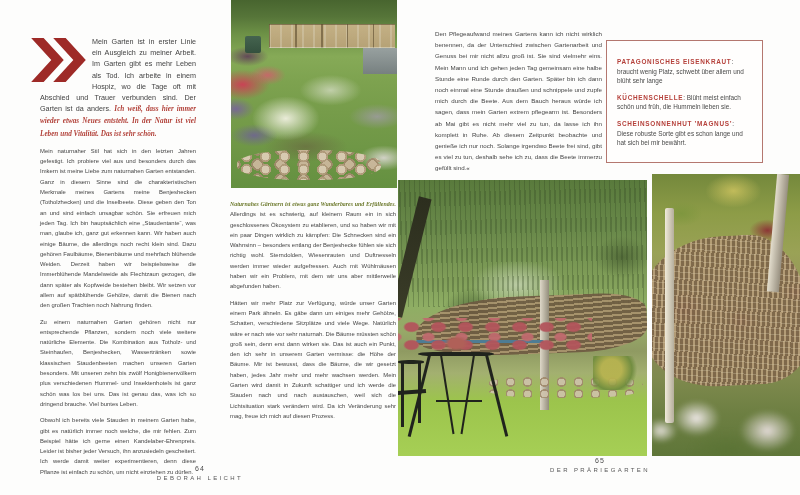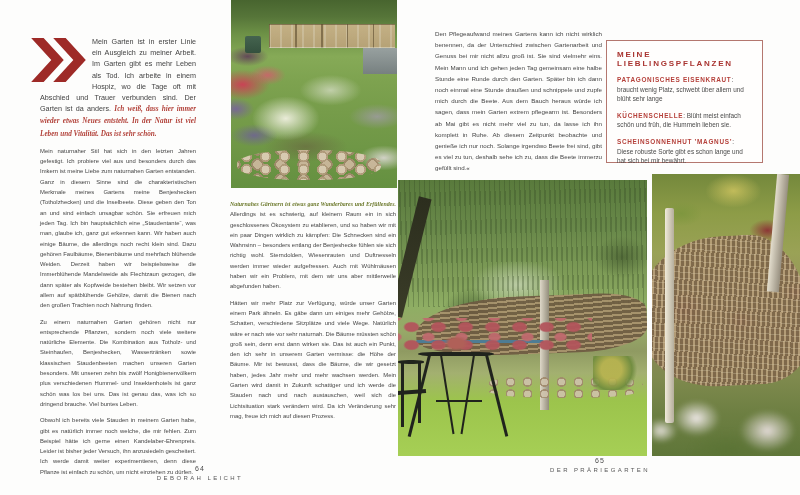--- a/index.html
+++ b/index.html
@@ -179,21 +179,20 @@
       <span>Allerdings ist es schwierig, auf kleinem Raum ein in sich geschlossenes Ökosystem zu etablieren, und so haben wir mit ein paar Dingen wirklich zu kämpfen: Die Schnecken sind ein Wahnsinn – besonders entlang der Benjeshecke fühlen sie sich richtig wohl. Sterndolden, Wiesenrauten und Duftnesseln werden immer wieder aufgefressen. Auch mit Wühlmäusen haben wir ein Problem, mit dem wir uns aber mittlerweile abgefunden haben.</span>
     </p>
     <p class="body">Hätten wir mehr Platz zur Verfügung, würde unser Garten einem Park ähneln. Es gäbe dann um einiges mehr Gehölze, Schatten, verschiedene Sitzplätze und viele Wege. Natürlich wäre er nach wie vor sehr naturnah. Die Bäume müssten schön groß sein, denn erst dann wirken sie. Das ist auch ein Punkt, den ich sehr in unserem Garten vermisse: die Höhe der Bäume. Mir ist bewusst, dass die Bäume, die wir gesetzt haben, jedes Jahr mehr und mehr wachsen werden. Mein Garten wird damit in Zukunft schattiger und ich werde die Stauden nach und nach austauschen, weil sich die Lichtsituation stark verändern wird. Da ich Veränderung sehr mag, freue ich mich auf diesen Prozess.</p>
   </div>
 
   <div class="col" id="colR">
     <p class="body">Den Pflegeaufwand meines Gartens kann ich nicht wirklich benennen, da der Unterschied zwischen Gartenarbeit und Genuss bei mir nicht allzu groß ist. Sie sind vielmehr eins. Mein Mann und ich gehen jeden Tag gemeinsam eine halbe Stunde eine Runde durch den Garten. Später bin ich dann noch einmal eine Stunde draußen und schnippele und zupfe mich durch die Beete. Aus dem Bauch heraus würde ich sagen, dass mein Garten extrem pflegearm ist. Besonders ab Mai gibt es nicht mehr viel zu tun, da lasse ich ihn komplett in Ruhe. Ab diesem Zeitpunkt beobachte und genieße ich nur noch. Solange irgendwo Beete frei sind, gibt es viel zu tun, deshalb sehe ich zu, dass die Beete immerzu gefüllt sind.«</p>
   </div>
 
   <div id="sidebar">
-    <div class="sb-title">MEINE LIEBLINGSPFLANZEN</div>
     <div class="sb-entry">
       <span class="sb-name">PATAGONISCHES EISENKRAUT</span><span>: braucht wenig Platz, schwebt über allem und blüht sehr lange</span>
     </div>
     <div class="sb-entry">
       <span class="sb-name">KÜCHENSCHELLE</span><span>: Blüht meist einfach schön und früh, die Hummeln lieben sie.</span>
     </div>
     <div class="sb-entry">
       <span class="sb-name">SCHEINSONNENHUT ’MAGNUS’</span><span>: Diese robuste Sorte gibt es schon lange und hat sich bei mir bewährt.</span>
     </div>
   </div>

